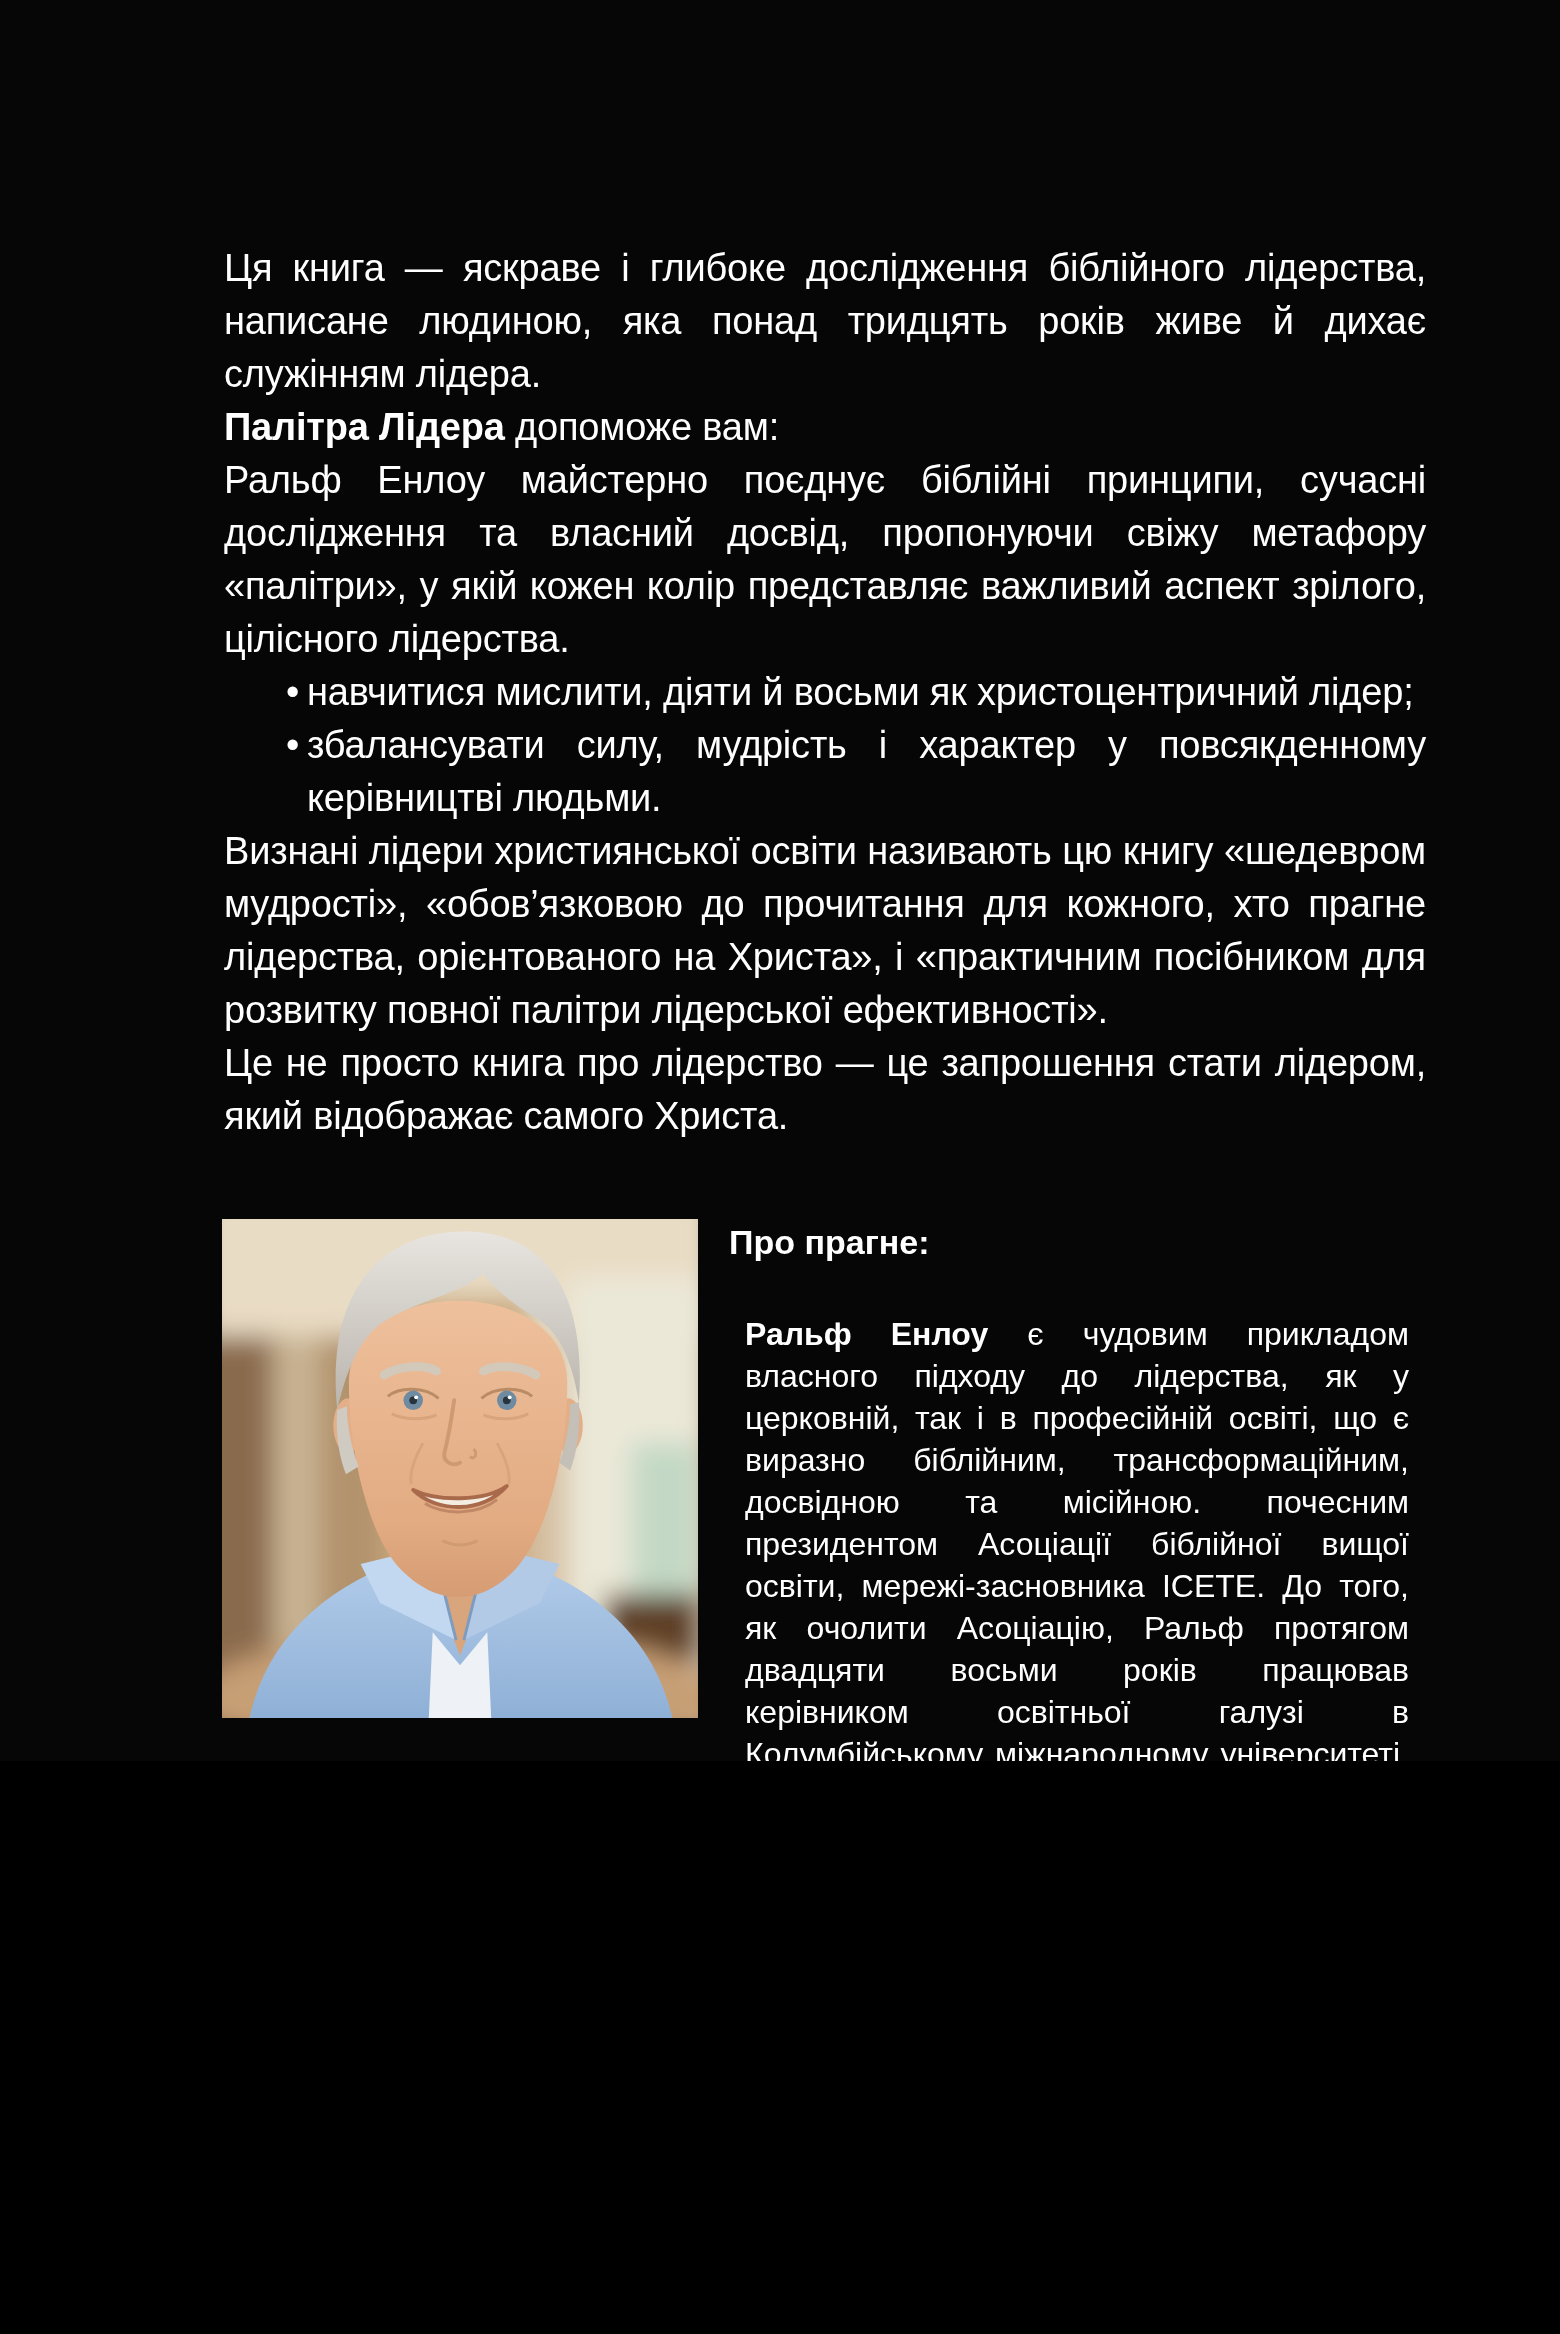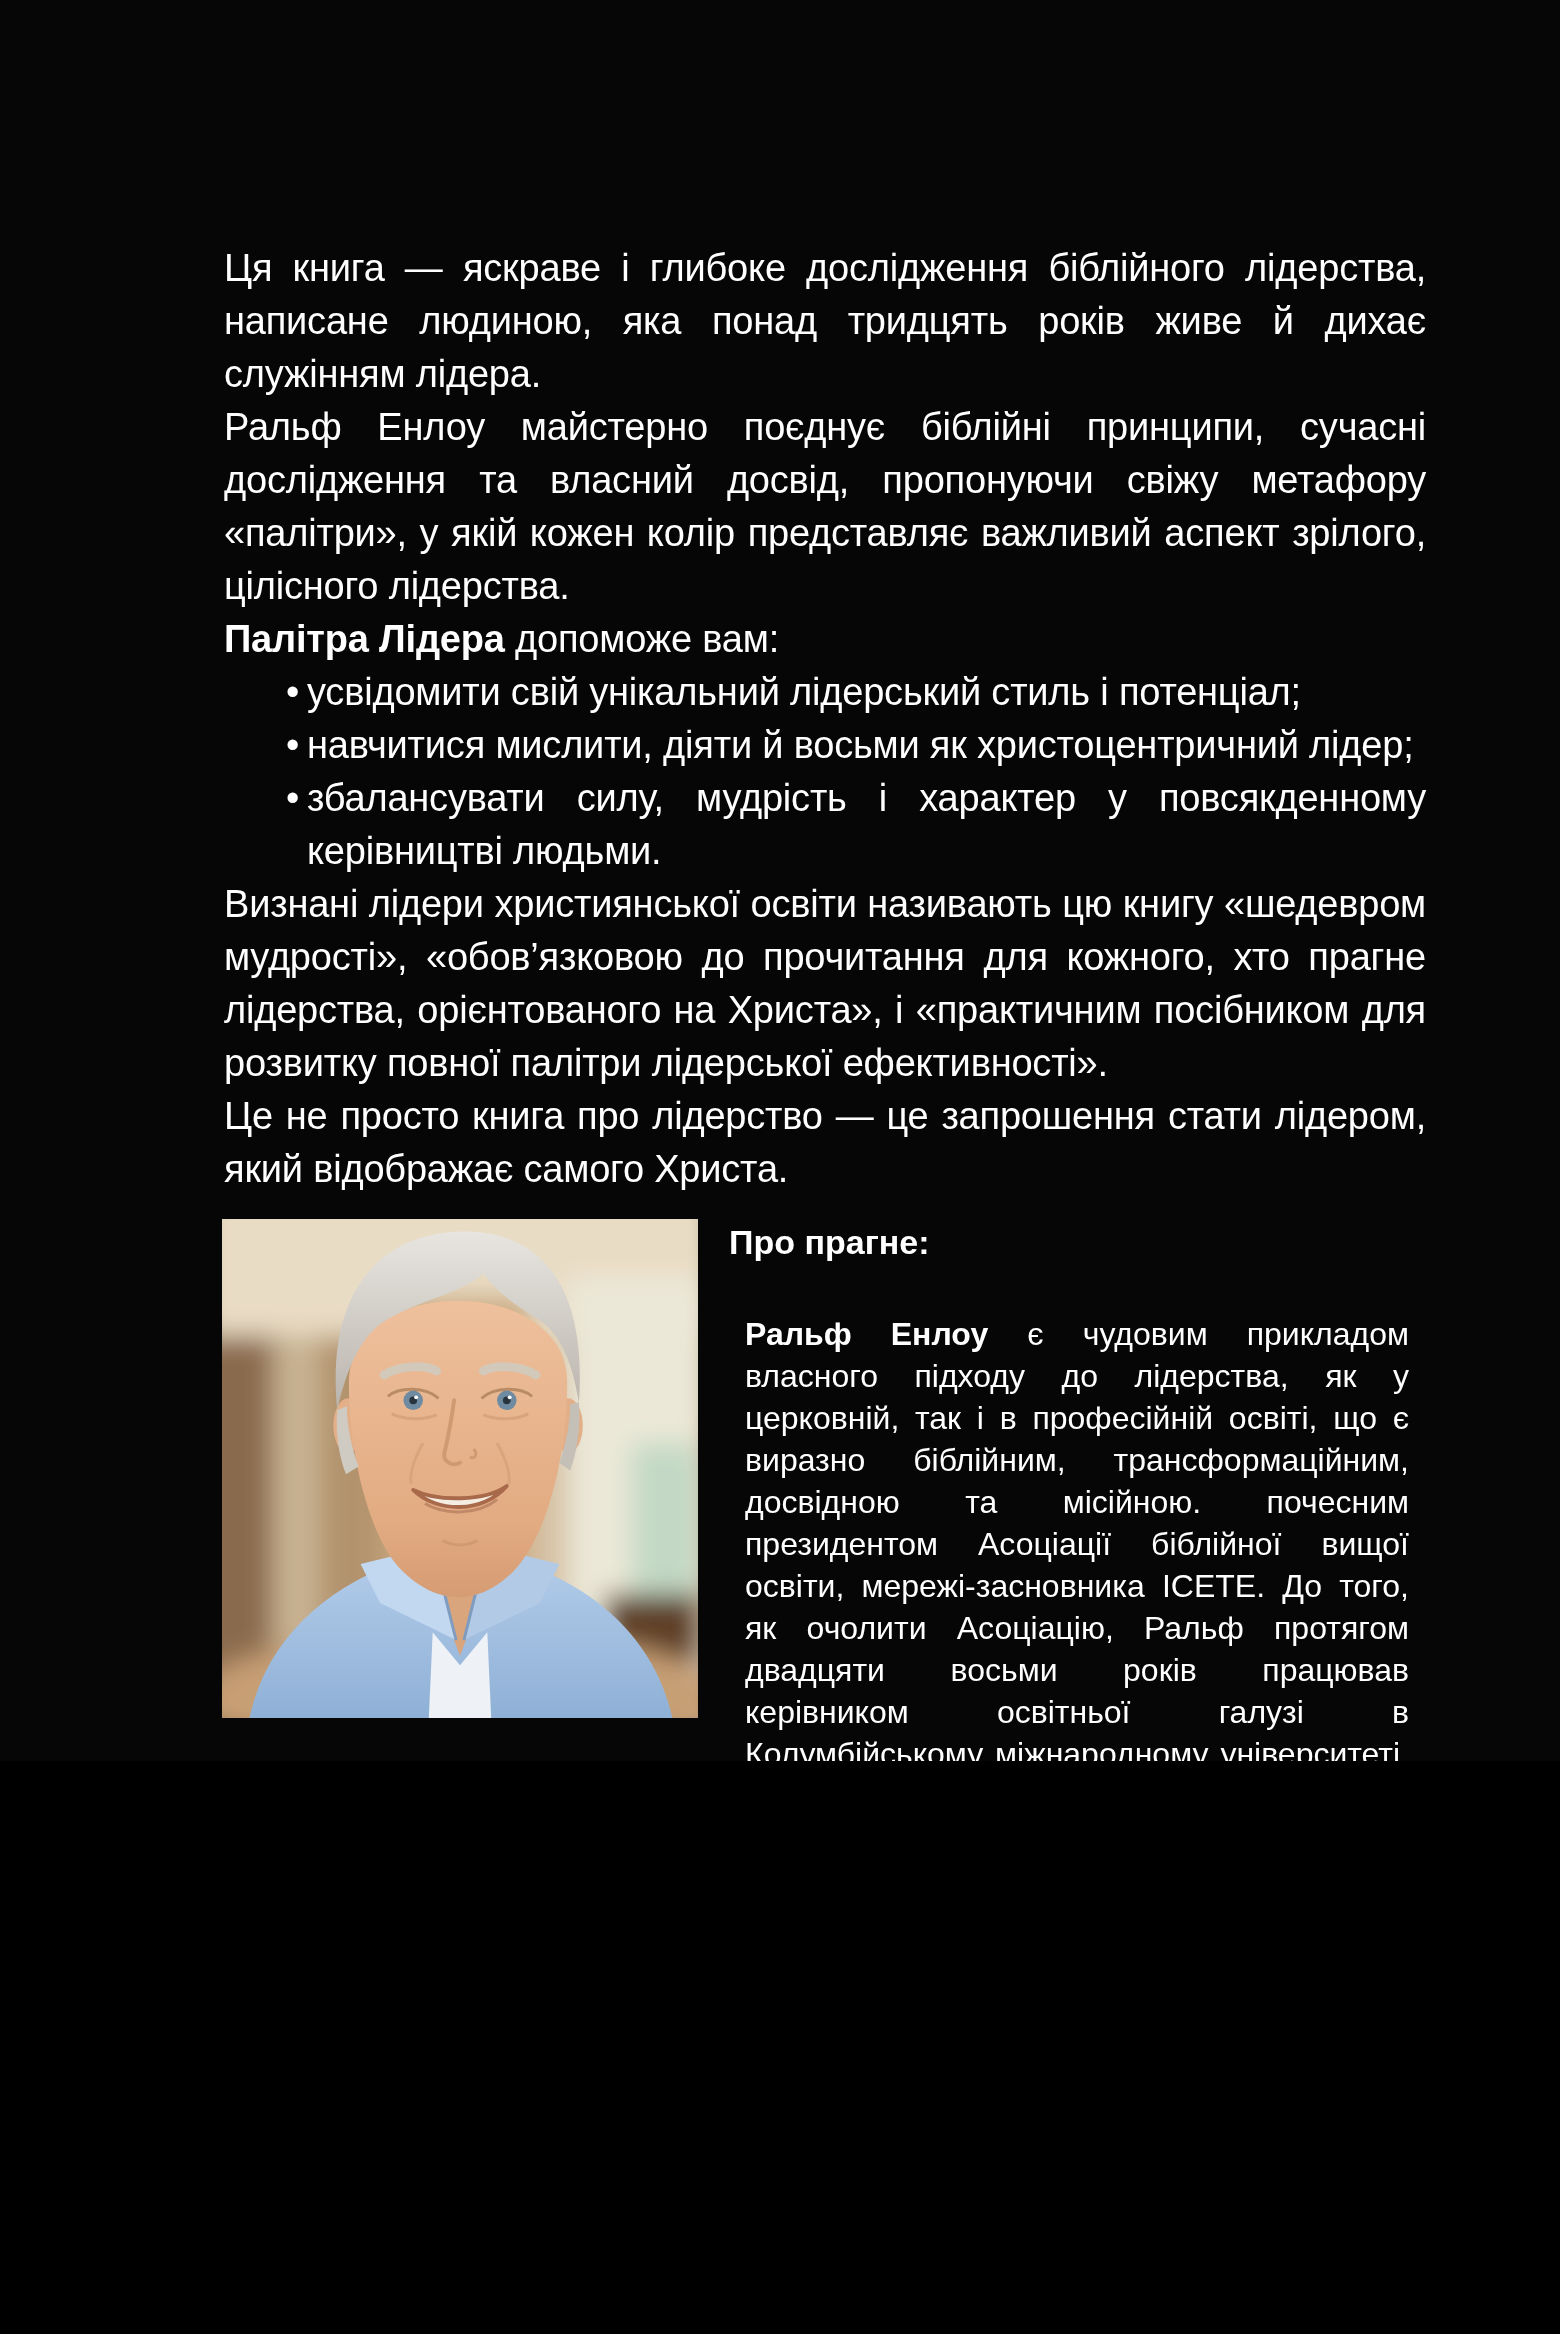--- a/index.html
+++ b/index.html
@@ -56,24 +56,23 @@
   .bc-g2{left:199px;width:121px;}
   .bc-group span{display:block;}
 </style>
 </head>
 <body>
 
 <div class="page">
 
   <div class="blurb">
     <p>Ця книга — яскраве і глибоке дослідження біблійного лідерства, написане людиною, яка понад тридцять років живе й дихає служінням лідера.</p>
+    <p><b>Палітра Лідера</b><span> допоможе вам:</span></p>
     <p>Ральф Енлоу майстерно поєднує біблійні принципи, сучасні дослідження та власний досвід, пропонуючи свіжу метафору «палітри», у якій кожен колір представляє важливий аспект зрілого, цілісного лідерства.</p>
-    <p><b>Палітра Лідера</b><span> допоможе вам:</span></p>
     <div>
-      <p class="bullet">усвідомити свій унікальний лідерський стиль і потенціал;</p>
       <p class="bullet">навчитися мислити, діяти й восьми як христоцентричний лідер;</p>
       <p class="bullet">збалансувати силу, мудрість і характер у повсякденному керівництві людьми.</p>
     </div>
     <p>Визнані лідери християнської освіти називають цю книгу «шедевром мудрості», «обов’язковою до прочитання для кожного, хто прагне лідерства, орієнтованого на Христа», і «практичним посібником для розвитку повної палітри лідерської ефективності».</p>
     <p>Це не просто книга про лідерство — це запрошення стати лідером, який відображає самого Христа.</p>
   </div>
 
   <div class="photo">
     <svg viewBox="0 0 488 512" xmlns="http://www.w3.org/2000/svg" aria-hidden="true">
       <defs>

